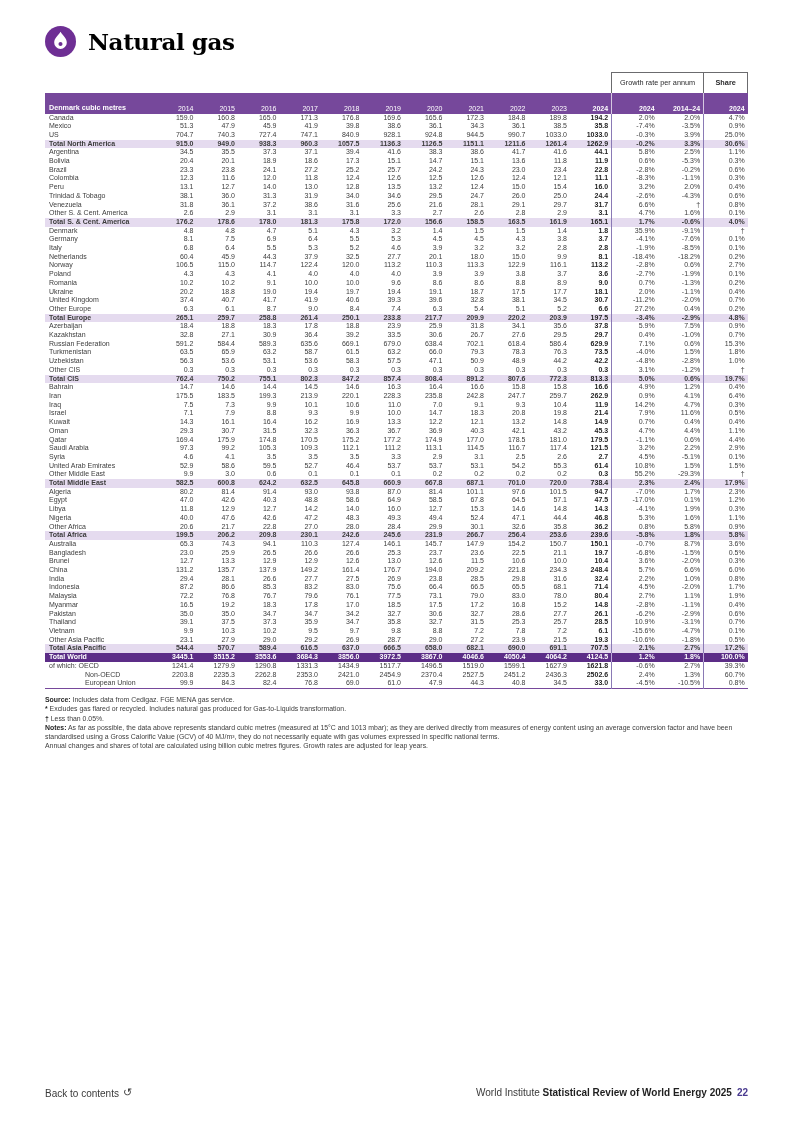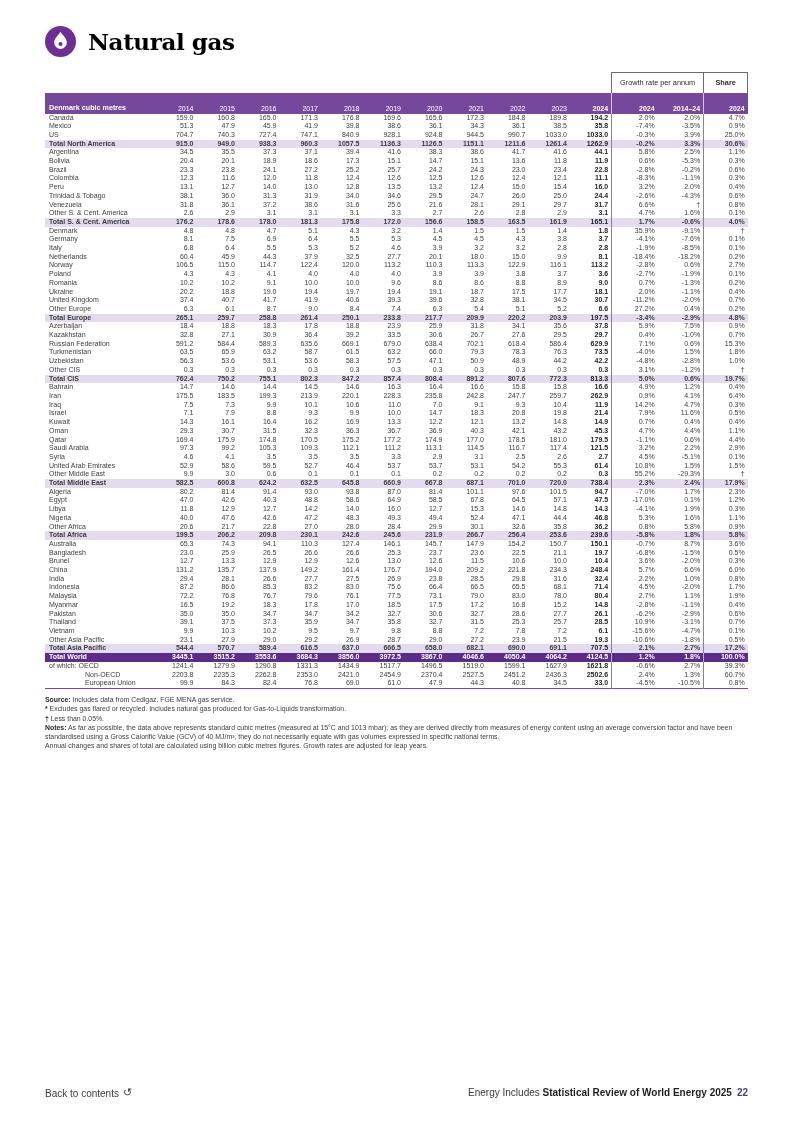--- a/index.html
+++ b/index.html
@@ -1241,16 +1241,16 @@
       <div>Annual changes and shares of total are calculated using billion cubic metres figures. Growth rates are adjusted for leap years.</div>
     </div>
 </div>
 
 <div class="page-footer">
   <div class="footer-left">
     <span>Back to contents</span>
     <span class="undo-icon">↺</span>
   </div>
   <div class="footer-right">
-    <span>Energy Includes</span>
+    <span>World Institute</span>
     <b>Statistical Review of World Energy 2025</b><span class="page-num">22</span>
   </div>
 </div>
 
 </body></html>

